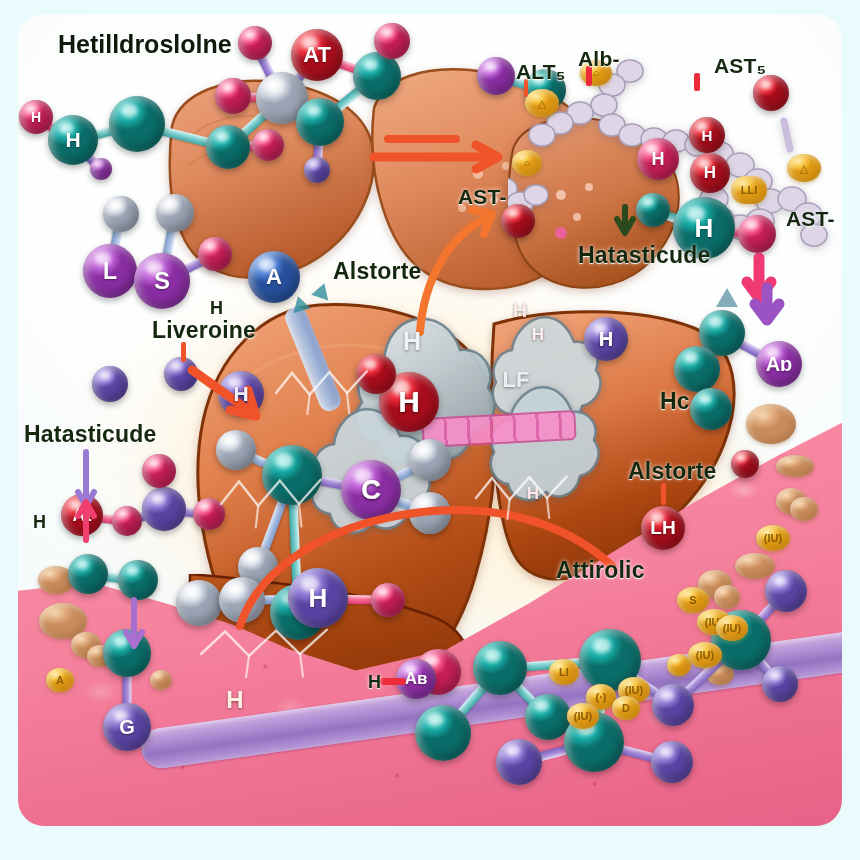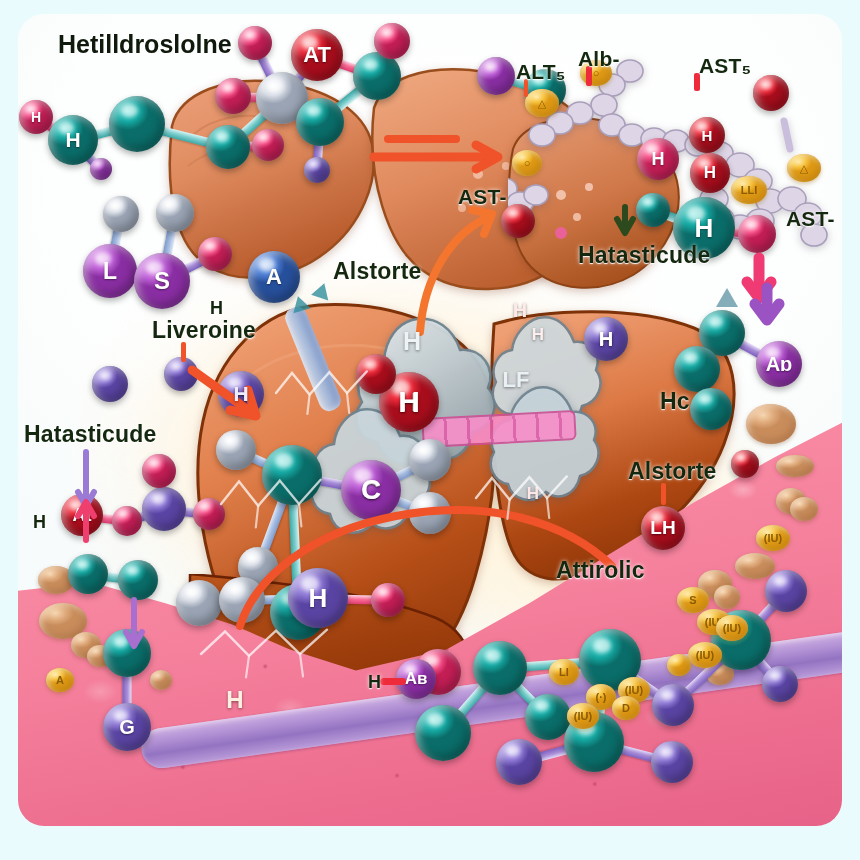--- a/index.html
+++ b/index.html
@@ -463,21 +463,21 @@
         <div class="atom" style="left: 478px; top: 725px; width: 46px; height: 46px; font-size: 20px; background: radial-gradient(38% 34% at 33% 27%, rgb(198, 182, 242) 0%, rgb(143, 122, 214) 55%, rgb(90, 68, 163) 100%);"></div>
         <div class="atom" style="left: 633px; top: 727px; width: 42px; height: 42px; font-size: 18px; background: radial-gradient(38% 34% at 33% 27%, rgb(198, 182, 242) 0%, rgb(143, 122, 214) 55%, rgb(90, 68, 163) 100%);"></div>
         <div class="atom" style="left: 397px; top: 635px; width: 46px; height: 46px; font-size: 20px; background: radial-gradient(38% 34% at 33% 27%, rgb(255, 168, 198) 0%, rgb(248, 81, 138) 55%, rgb(196, 30, 86) 100%);"></div>
         <div class="atom" style="left: 378px; top: 645px; width: 40px; height: 40px; font-size: 17px; background: radial-gradient(38% 34% at 33% 27%, rgb(234, 169, 242) 0%, rgb(192, 99, 217) 55%, rgb(138, 46, 163) 100%);">Aʙ</div>
       </div>
     <div id="vesicle-layer">
         <div class="vesicle" style="left: 507px; top: 75px; width: 34px; height: 28px;">△</div>
         <div class="vesicle" style="left: 562px; top: 46px; width: 32px; height: 26px;">○</div>
         <div class="vesicle" style="left: 494px; top: 136px; width: 30px; height: 26px;">○</div>
         <div class="vesicle" style="left: 769px; top: 140px; width: 34px; height: 28px;">△</div>
-        <div class="vesicle" style="left: 713px; top: 162px; width: 36px; height: 28px;">LLI</div>
+        <div class="vesicle" style="left: 713px; top: 162px; width: 36px; height: 28px; border-radius: 14px;">LLI</div>
         <div class="vesicle" style="left: 28px; top: 654px; width: 28px; height: 24px;">A</div>
         <div class="vesicle" style="left: 738px; top: 511px; width: 34px; height: 26px;">(IU)</div>
         <div class="vesicle" style="left: 659px; top: 573px; width: 32px; height: 26px;">S</div>
         <div class="vesicle" style="left: 679px; top: 595px; width: 34px; height: 26px;">(IU)</div>
         <div class="vesicle" style="left: 698px; top: 601px; width: 32px; height: 26px;">(IU)</div>
         <div class="vesicle" style="left: 670px; top: 628px; width: 34px; height: 26px;">(IU)</div>
         <div class="vesicle" style="left: 531px; top: 645px; width: 30px; height: 26px;">LΙ</div>
         <div class="vesicle" style="left: 568px; top: 670px; width: 30px; height: 26px;">(·)</div>
         <div class="vesicle" style="left: 600px; top: 663px; width: 32px; height: 26px;">(IU)</div>
         <div class="vesicle" style="left: 594px; top: 682px; width: 28px; height: 24px;">D</div>
@@ -571,21 +571,21 @@
       <path d="M6 48 L22 28 L39.6 49.6
                L59.400000000000006 27.200000000000003 L77 48 L96.8 26.400000000000002" fill="none" stroke="#ffffff" stroke-width="2.4" stroke-linecap="round" opacity=".8"></path>
       <path d="M39.6 49.6 L37.400000000000006 68.8" fill="none" stroke="#ffffff" stroke-width="2.2" stroke-linecap="round" opacity=".7"></path>
       <path d="M77 48 L79.2 68" fill="none" stroke="#ffffff" stroke-width="2.2" stroke-linecap="round" opacity=".7"></path>
     </svg></div>
       </div>
     <div id="label-layer">
         <div class="lbl title" style="left: 24px; top: 16px; margin-left: 16px;">Hetilldroslolne</div>
         <div class="lbl med" style="left: 498px; top: 46px;">ALT₅</div>
         <div class="lbl med" style="left: 560px; top: 33px;">Alb-</div>
-        <div class="lbl med" style="left: 681px; top: 40px;">AST₅</div>
+        <div class="lbl med" style="left: 696px; top: 40px;">AST₅</div>
         <div class="lbl med" style="left: 440px; top: 171px;">AST-</div>
         <div class="lbl med" style="left: 768px; top: 193px;">AST-</div>
         <div class="lbl big" style="left: 560px; top: 228px;">Hatasticude</div>
         <div class="lbl big" style="left: 315px; top: 244px;">Alstorte</div>
         <div class="lbl sm" style="left: 192px; top: 284px;">H</div>
         <div class="lbl big" style="left: 134px; top: 303px;">Liveroine</div>
         <div class="lbl big" style="left: 642px; top: 374px;">Hc</div>
         <div class="lbl big" style="left: 6px; top: 407px;">Hatasticude</div>
         <div class="lbl big" style="left: 610px; top: 444px;">Alstorte</div>
         <div class="lbl sm" style="left: 15px; top: 498px;">H</div>

